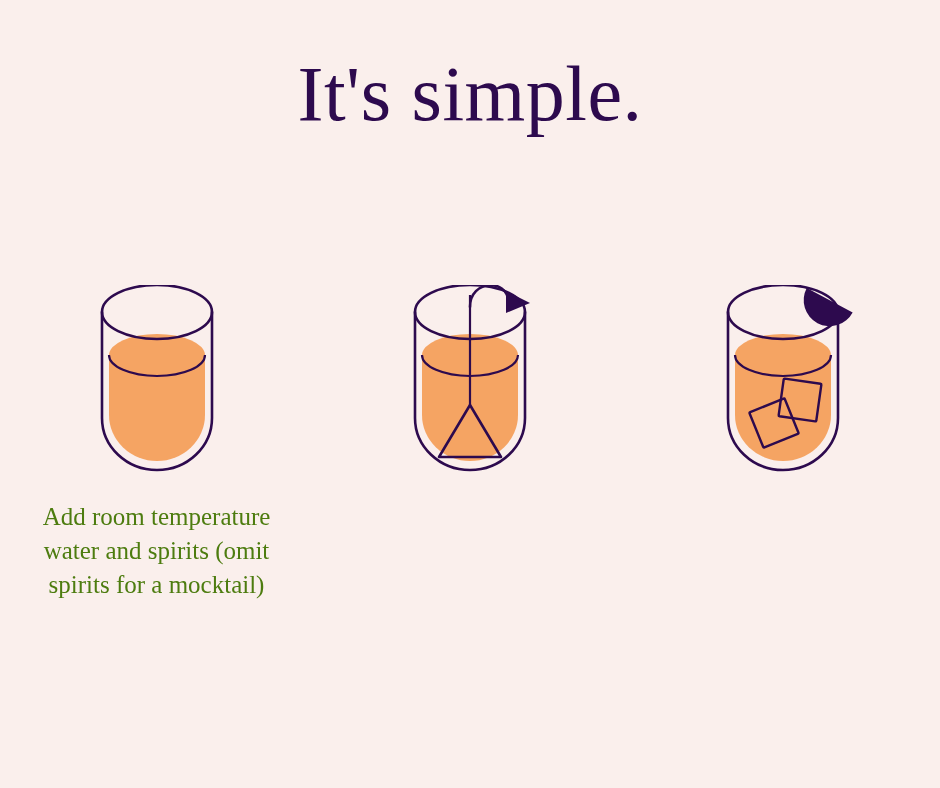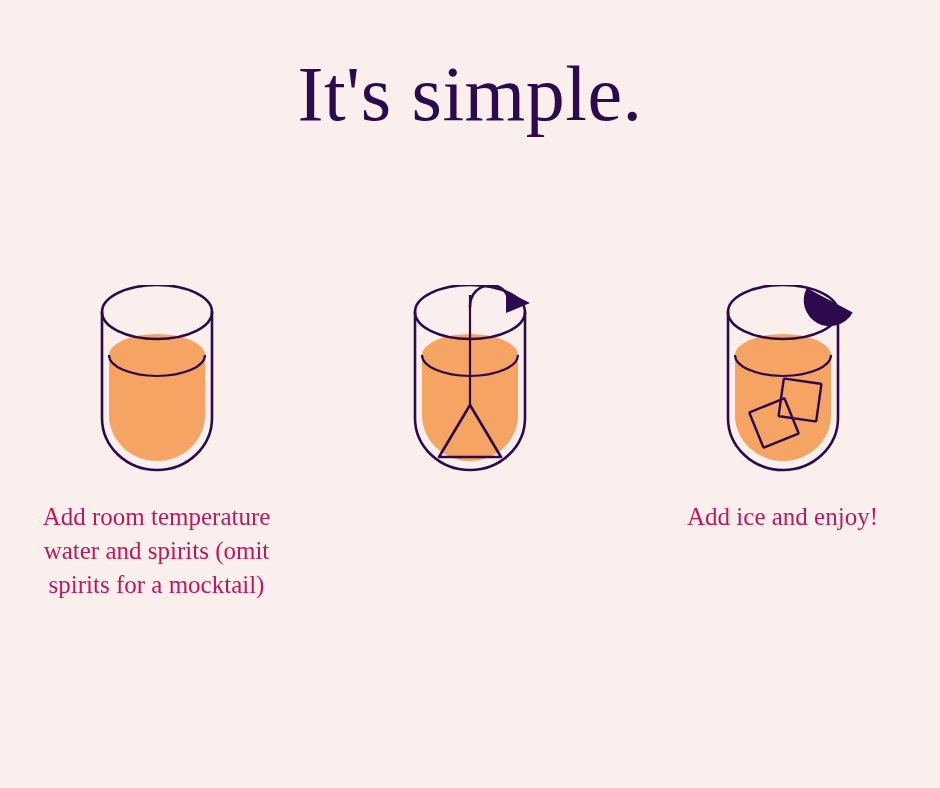--- a/index.html
+++ b/index.html
@@ -57,21 +57,21 @@
     display: block;
     width: 200px;
     height: 205px;
   }
   .step-caption {
     margin-top: 10px;
     width: 290px;
     text-align: center;
     font-size: 25px;
     line-height: 34px;
-    color: #be185d;
+    color: #4d7c0f;
   }
   .step-1 .step-caption { width: 280px; }
   .step-2 .step-caption { width: 290px; }
   .step-3 .step-caption { width: 290px; }
 </style>
 </head>
 <body>
 
 <div class="page">
 
@@ -150,17 +150,16 @@
 
           <path d="M45,27 L45,133 A55,52 0 0 0 155,133 L155,27" fill="none" stroke="#2d0a4e" stroke-width="2.6" stroke-linecap="round"></path>
           <ellipse cx="100" cy="27" rx="55" ry="27" fill="none" stroke="#2d0a4e" stroke-width="2.6"></ellipse>
           <path d="M52,70 A48,21 0 0 0 148,70" fill="none" stroke="#2d0a4e" stroke-width="2.2"></path>
 
           <g transform="rotate(28 143 20)">
             <path d="M118,14 A26,26 0 0 1 170,14 Z" fill="#2d0a4e" transform="rotate(180 144 14)"></path>
           </g>
         </svg>
       </div>
-      <div class="step-caption">Add ice and enjoy!</div>
     </div>
 
   </div>
 </div>
 
 </body></html>

